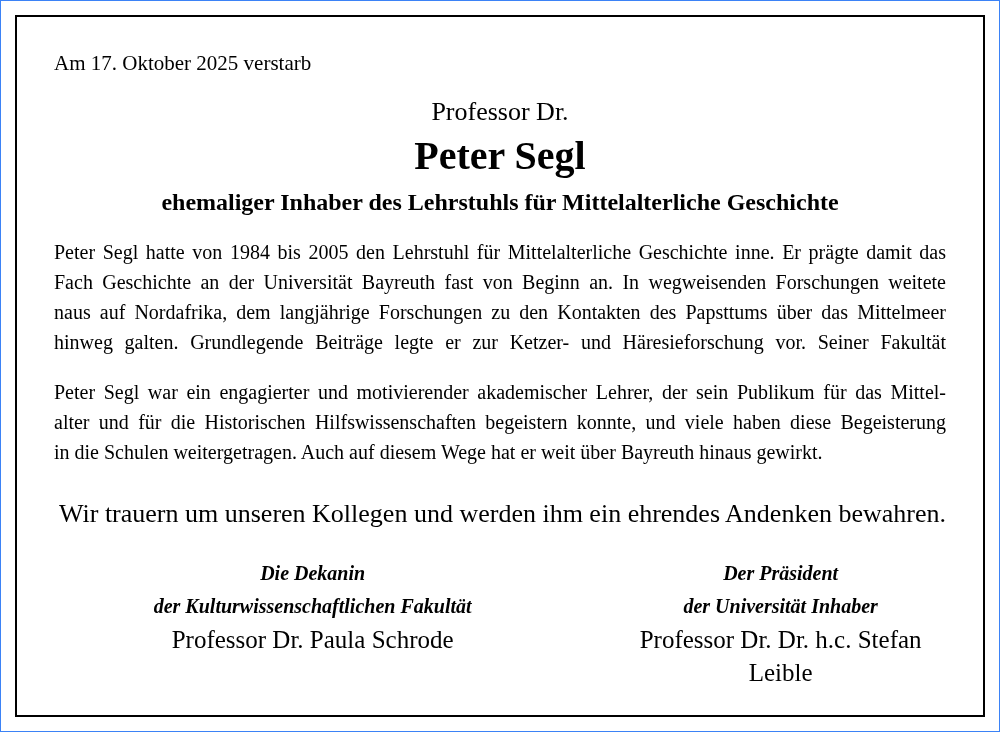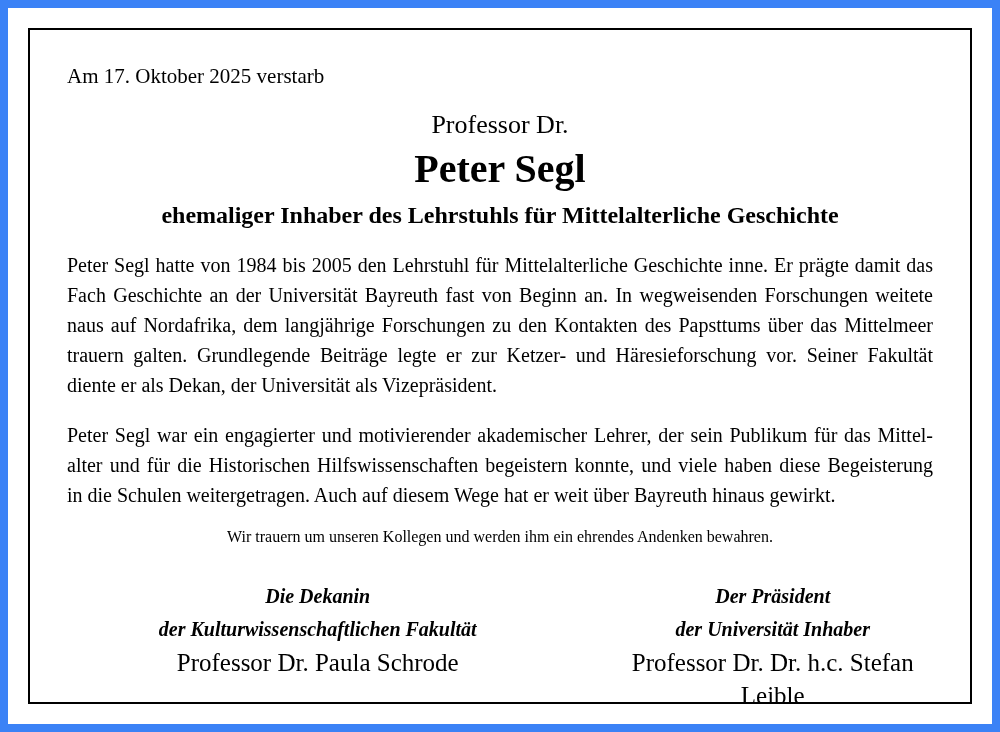--- a/index.html
+++ b/index.html
@@ -8,22 +8,22 @@
     width: 1000px;
     height: 732px;
     box-sizing: border-box;
     background: #ffffff;
     color: #000000;
     font-family: "Liberation Serif", serif;
   }
   .frame-outer {
     position: absolute;
     inset: 0;
-    border: 8px solid #3b82f6;
-    padding: 20px;
+    border: 1px solid #3b82f6;
+    padding: 14px;
     box-sizing: border-box;
   }
   .frame-inner {
     border: 2px solid #000000;
     width: 100%;
     height: 100%;
     box-sizing: border-box;
     padding: 34px 37px 0 37px;
     overflow: hidden;
   }
@@ -57,24 +57,24 @@
   }
   .jline {
     text-align: justify;
     text-align-last: justify;
   }
   .jline.last {
     text-align-last: auto;
     text-align: left;
   }
   .closing {
-    margin-top: 12px;
-    font-size: 16px;
+    margin-top: 32px;
+    font-size: 26px;
     line-height: 30px;
-    text-align: center;
+    text-align: right;
   }
   .signatures {
     display: flex;
     margin-top: 28px;
     gap: 44px;
   }
   .sig { text-align: center; }
   .sig-left  { width: 61%; }
   .sig-right { width: 39%; }
   .sig-role {
@@ -100,22 +100,21 @@
       <div class="header">
         <div class="header-title">Professor Dr.</div>
         <div class="header-name">Peter Segl</div>
         <div class="header-subtitle">ehemaliger Inhaber des Lehrstuhls für Mittelalterliche Geschichte</div>
       </div>
 
       <div class="para">
         <div class="jline">Peter Segl hatte von 1984 bis 2005 den Lehrstuhl für Mittelalterliche Geschichte inne. Er prägte damit das</div>
         <div class="jline">Fach Geschichte an der Universität Bayreuth fast von Beginn an. In wegweisenden Forschungen weitete</div>
         <div class="jline">naus auf Nordafrika, dem langjährige Forschungen zu den Kontakten des Papsttums über das Mittelmeer</div>
-        <div class="jline">trauern galten. Grundlegende Beiträge legte er zur Ketzer- und Häresieforschung vor. Seiner Fakultät</div>
-        <div class="jline last">diente er als Dekan, der Universität als Vizepräsident.</div>
+        <div class="jline">hinweg galten. Grundlegende Beiträge legte er zur Ketzer- und Häresieforschung vor. Seiner Fakultät</div>
       </div>
 
       <div class="para">
         <div class="jline">Peter Segl war ein engagierter und motivierender akademischer Lehrer, der sein Publikum für das Mittel-</div>
         <div class="jline">alter und für die Historischen Hilfswissenschaften begeistern konnte, und viele haben diese Begeisterung</div>
         <div class="jline last">in die Schulen weitergetragen. Auch auf diesem Wege hat er weit über Bayreuth hinaus gewirkt.</div>
       </div>
 
       <p class="closing">Wir trauern um unseren Kollegen und werden ihm ein ehrendes Andenken bewahren.</p>
 

